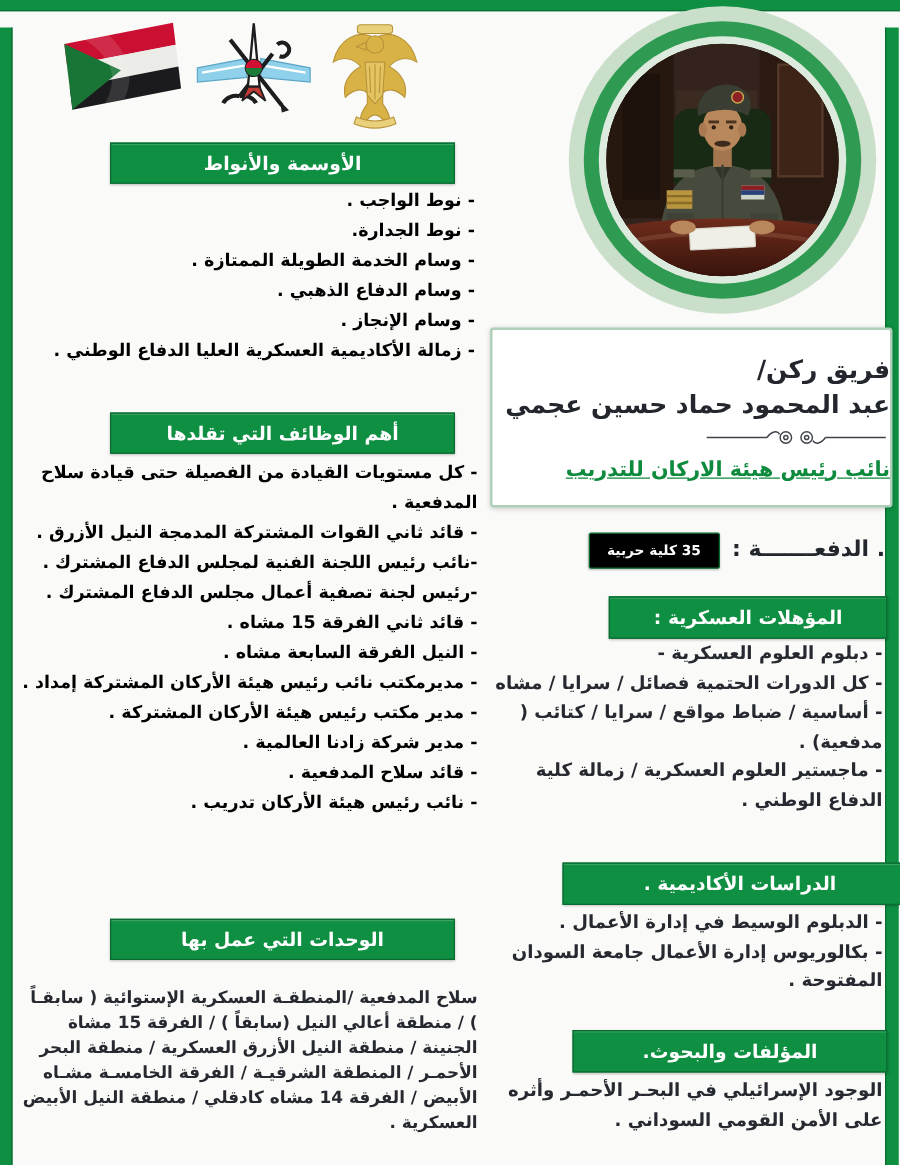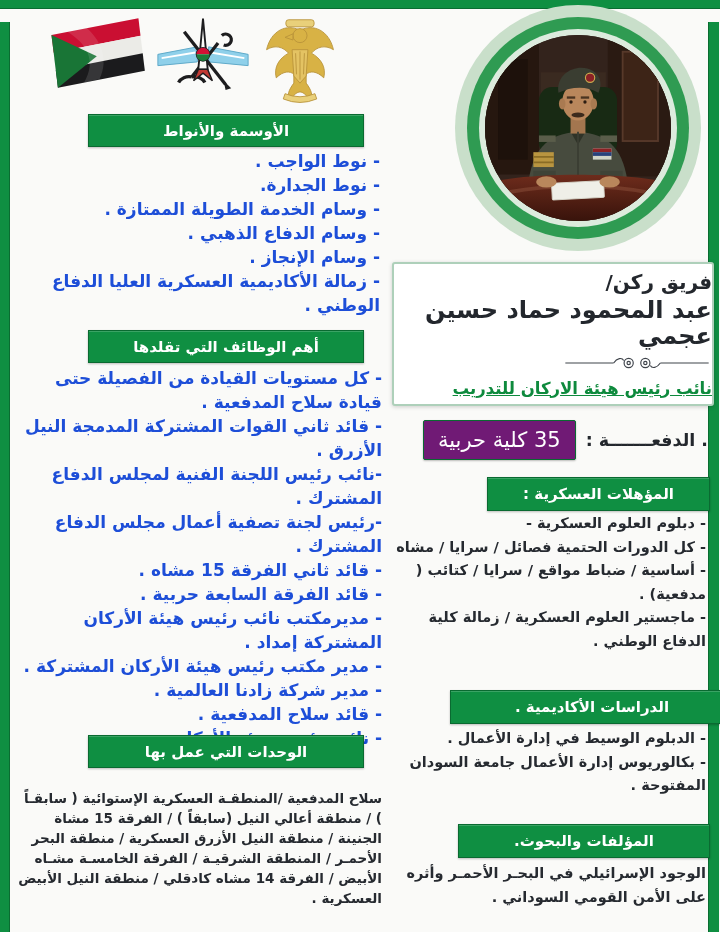--- a/index.html
+++ b/index.html
@@ -7,35 +7,35 @@
   #page{position:relative;width:720px;height:932px;background:#fafaf8;overflow:hidden;direction:rtl;}
   
   .frame-top{position:absolute;left:0;top:0;width:720px;height:8px;background:#0f8f42;border-bottom:1px solid #0a6c31;}
   .frame-left{position:absolute;left:0;top:22px;bottom:0;width:9px;background:#0f8f42;border-right:1px solid #0a6c31;}
   .frame-right{position:absolute;right:1px;top:22px;bottom:0;width:10px;background:#0f8f42;border-left:1px solid #0a6c31;}
   
   .sec-hdr{position:absolute;background:#0f8f42;border:1px solid #0a6a31;color:#fff;
     font-weight:bold;font-size:15px;text-align:center;display:flex;align-items:center;justify-content:center;
     box-shadow:inset 0 1px 0 rgba(255,255,255,.18), 0 1px 2px rgba(0,0,0,.25);}
   
-  .list{position:absolute;color:#1d4ed8;font-weight:bold;font-size:17px;line-height:24px;text-align:right;}
+  .list{position:absolute;color:#000000;font-weight:bold;font-size:14px;line-height:24px;text-align:right;}
   .list div{margin:0;}
   .par{position:absolute;color:#262a30;font-weight:bold;font-size:13.5px;line-height:20px;text-align:right;}
   .rlist{position:absolute;color:#262a30;font-weight:bold;font-size:14.5px;line-height:23.5px;text-align:right;}
   
   .name-box{position:absolute;left:392px;top:262px;width:318px;height:140px;background:#ffffff;
     border:2px solid #aed0ba;border-radius:3px;box-shadow:0 1px 4px rgba(0,0,0,.18);
     display:flex;flex-direction:column;align-items:flex-start;justify-content:center;gap:2px;}
   .rank-line{color:#23272d;font-weight:bold;font-size:20px;line-height:26px;}
-  .name-line{color:#23272d;font-weight:bold;font-size:24px;line-height:26px;}
+  .name-line{color:#23272d;font-weight:bold;font-size:20px;line-height:26px;}
   .title-line{color:#0e8a3d;font-weight:bold;font-size:16.5px;line-height:22px;margin-top:3px;text-decoration:underline;}
   
   .batch-row{position:absolute;left:396px;top:420px;width:312px;height:40px;display:flex;align-items:center;justify-content:flex-start;gap:10px;}
   .batch-label{color:#23272d;font-weight:bold;font-size:17.5px;white-space:nowrap;}
-  .batch-value{background:#701a75;border:1px solid #0a6a31;color:#fff;font-weight:normal;font-size:21px;
+  .batch-value{background:#000000;border:1px solid #0a6a31;color:#fff;font-weight:bold;font-size:11px;
     padding:7px 14px;border-radius:2px;box-shadow:0 1px 2px rgba(0,0,0,.25);white-space:nowrap;}
   
   .photo-wrap{position:absolute;left:455px;top:5px;width:246px;height:246px;border-radius:50%;
     background:#c9dfca;display:flex;align-items:center;justify-content:center;}
   .photo-ring{width:222px;height:222px;border-radius:50%;background:#2f9b52;display:flex;align-items:center;justify-content:center;}
   .photo-ring2{width:198px;height:198px;border-radius:50%;background:#dcebdd;display:flex;align-items:center;justify-content:center;}
   .photo-img{width:186px;height:186px;border-radius:50%;overflow:hidden;background:#33231c;}
   .photo-img svg{display:block;width:100%;height:100%;}
   .logo{position:absolute;}
   .logo svg{display:block;width:100%;height:100%;}
@@ -183,21 +183,21 @@
     <div>- زمالة الأكاديمية العسكرية العليا الدفاع الوطني .</div>
   </div>
 
   <div class="sec-hdr" style="left:88px;top:330px;width:274px;height:31px;">أهم الوظائف التي تقلدها</div>
   <div class="list" style="left:12px;top:366px;width:370px;">
     <div>- كل مستويات القيادة من الفصيلة حتى قيادة سلاح المدفعية .</div>
     <div>- قائد ثاني القوات المشتركة المدمجة النيل الأزرق .</div>
     <div>-نائب رئيس اللجنة الفنية لمجلس الدفاع المشترك .</div>
     <div>-رئيس لجنة تصفية أعمال مجلس الدفاع المشترك .</div>
     <div>- قائد ثاني الفرقة 15 مشاه .</div>
-    <div>- قائد الفرقة السابعة حربية .</div>
+    <div>- النيل الفرقة السابعة مشاه .</div>
     <div>- مديرمكتب نائب رئيس هيئة الأركان المشتركة إمداد .</div>
     <div>- مدير مكتب رئيس هيئة الأركان المشتركة .</div>
     <div>- مدير شركة زادنا العالمية .</div>
     <div>- قائد سلاح المدفعية .</div>
     <div>- نائب رئيس هيئة الأركان تدريب .</div>
   </div>
 
   <div class="sec-hdr" style="left:88px;top:735px;width:274px;height:31px;">الوحدات التي عمل بها</div>
   <div class="par" style="left:14px;top:788px;width:368px;">سلاح المدفعية /المنطقـة العسكرية الإستوائية ( سابقـاً ) / منطقة أعالي النيل (سابقاً ) / الفرقة 15 مشاة الجنينة / منطقة النيل الأزرق العسكرية / منطقة البحر الأحمـر / المنطقة الشرقيـة / الفرقة الخامسـة مشـاه الأبيض / الفرقة 14 مشاه كادقلي / منطقة النيل الأبيض العسكرية .</div>
 

